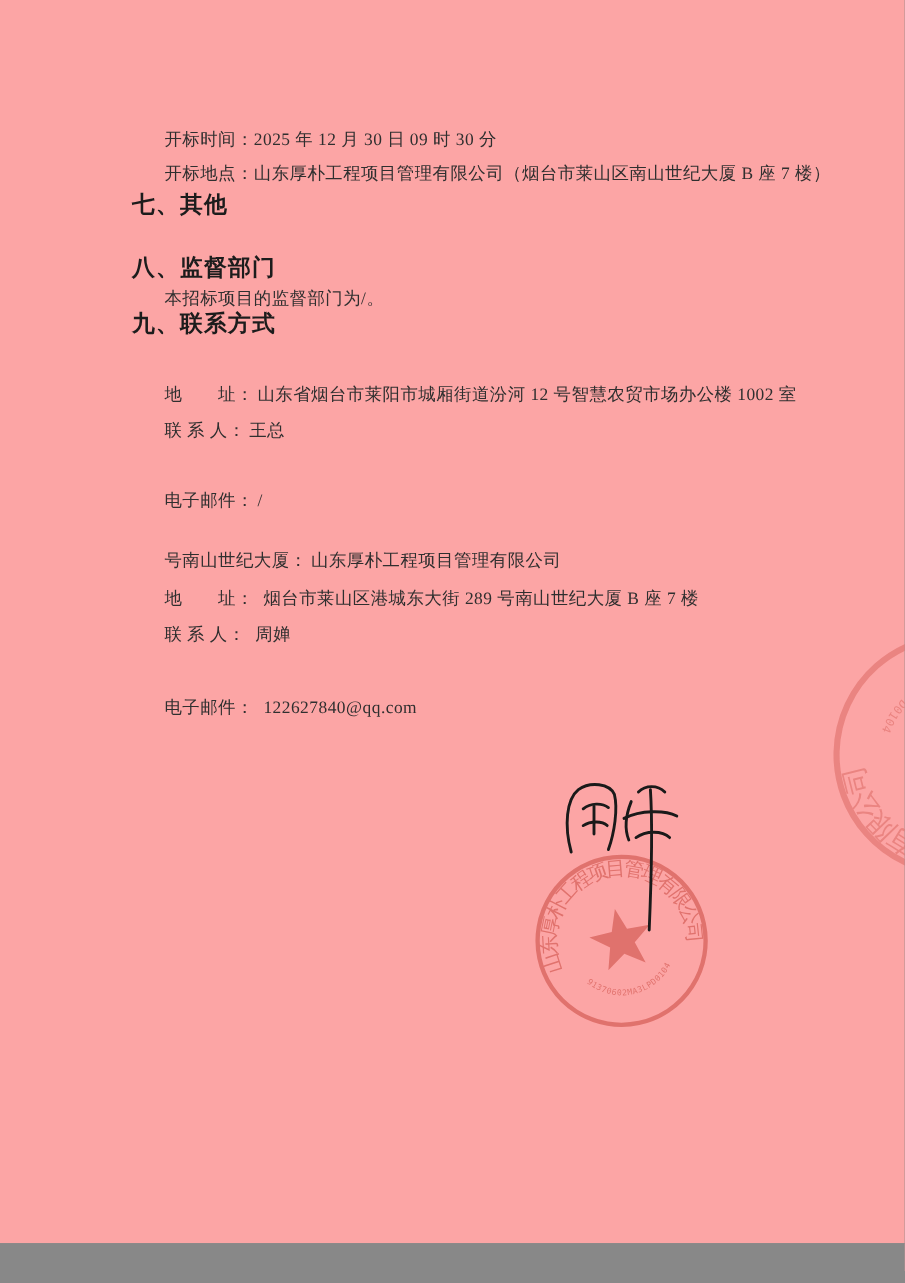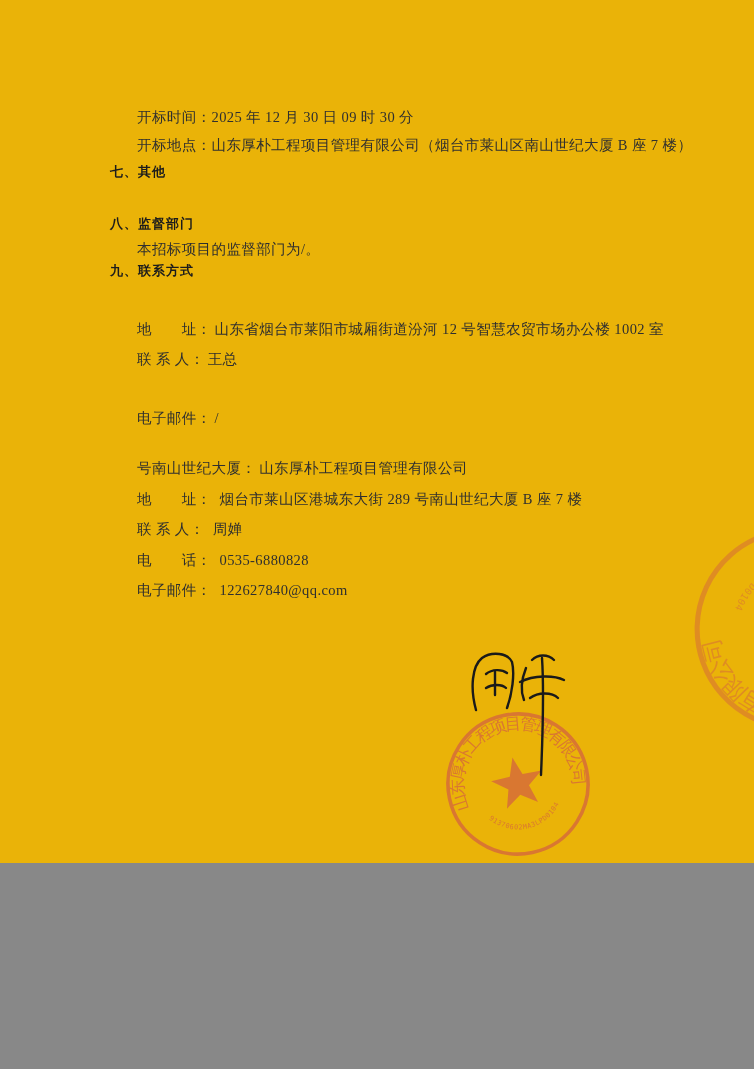--- a/index.html
+++ b/index.html
@@ -1,30 +1,30 @@
 <!DOCTYPE html>
 <html><head>
 <meta charset="utf-8">
 <style>
   html,body{margin:0;padding:0;background:#888;}
   .page{
     position:relative;
-    width:754px;height:863px;
+    width:754px;height:1036px;
     margin:0 auto;
-    background:#eab308;
+    background:#fca5a5;
     overflow:hidden;
     font-family:"Liberation Serif","DejaVu Serif",serif;
   }
   .line{
     position:absolute;left:137px;
     font-size:14.5px;line-height:20px;
     color:#2f2f2f;letter-spacing:.4px;white-space:nowrap;
   }
   .heading{
-    left:110px;font-weight:bold;font-size:13px;color:#1c1c1c;letter-spacing:1px;
+    left:110px;font-weight:bold;font-size:19px;color:#1c1c1c;letter-spacing:1px;
   }
   .gap{padding-left:3px}
   .gapw{padding-left:8px}
   .uline{
     display:inline-block;height:1em;vertical-align:-3px;
     border-bottom:1.6px solid #161616;
   }
   .w80{width:82px}.w140{width:138px}
   .stamp{position:absolute;pointer-events:none}
   .stamp1{left:438px;top:704px;width:160px;height:160px;transform:rotate(-12deg);opacity:.62}
@@ -58,23 +58,20 @@
 
   <div class="line" style="top:458px">
     <span>号南山世纪大厦：</span><span class="gap">山东厚朴工程项目管理有限公司</span>
   </div>
   <div class="line" style="top:489px">
     <span>地　　址：</span><span class="gapw">烟台市莱山区港城东大街 289 号南山世纪大厦 B 座 7 楼</span>
   </div>
   <div class="line" style="top:519px">
     <span>联 系 人：</span><span class="gapw">周婵</span>
   </div>
-  <div class="line" style="top:550px">
-    <span>电　　话：</span><span class="gapw">0535-6880828</span>
-  </div>
   <div class="line" style="top:580px">
     <span>电子邮件：</span><span class="gapw">122627840@qq.com</span>
   </div>
 
 
 
   <div class="stamp stamp1" id="stampPrimary"><svg viewBox="-80 -80 160 160" width="100%" height="100%">
         <defs>
           <path id="ring-a" d="M -51.7 18.8 A 55 55 0 1 1 51.7 18.8" fill="none"></path>
           <path id="code-a" d="M -38 25 A 45.5 45.5 0 0 0 38 25" fill="none"></path>

